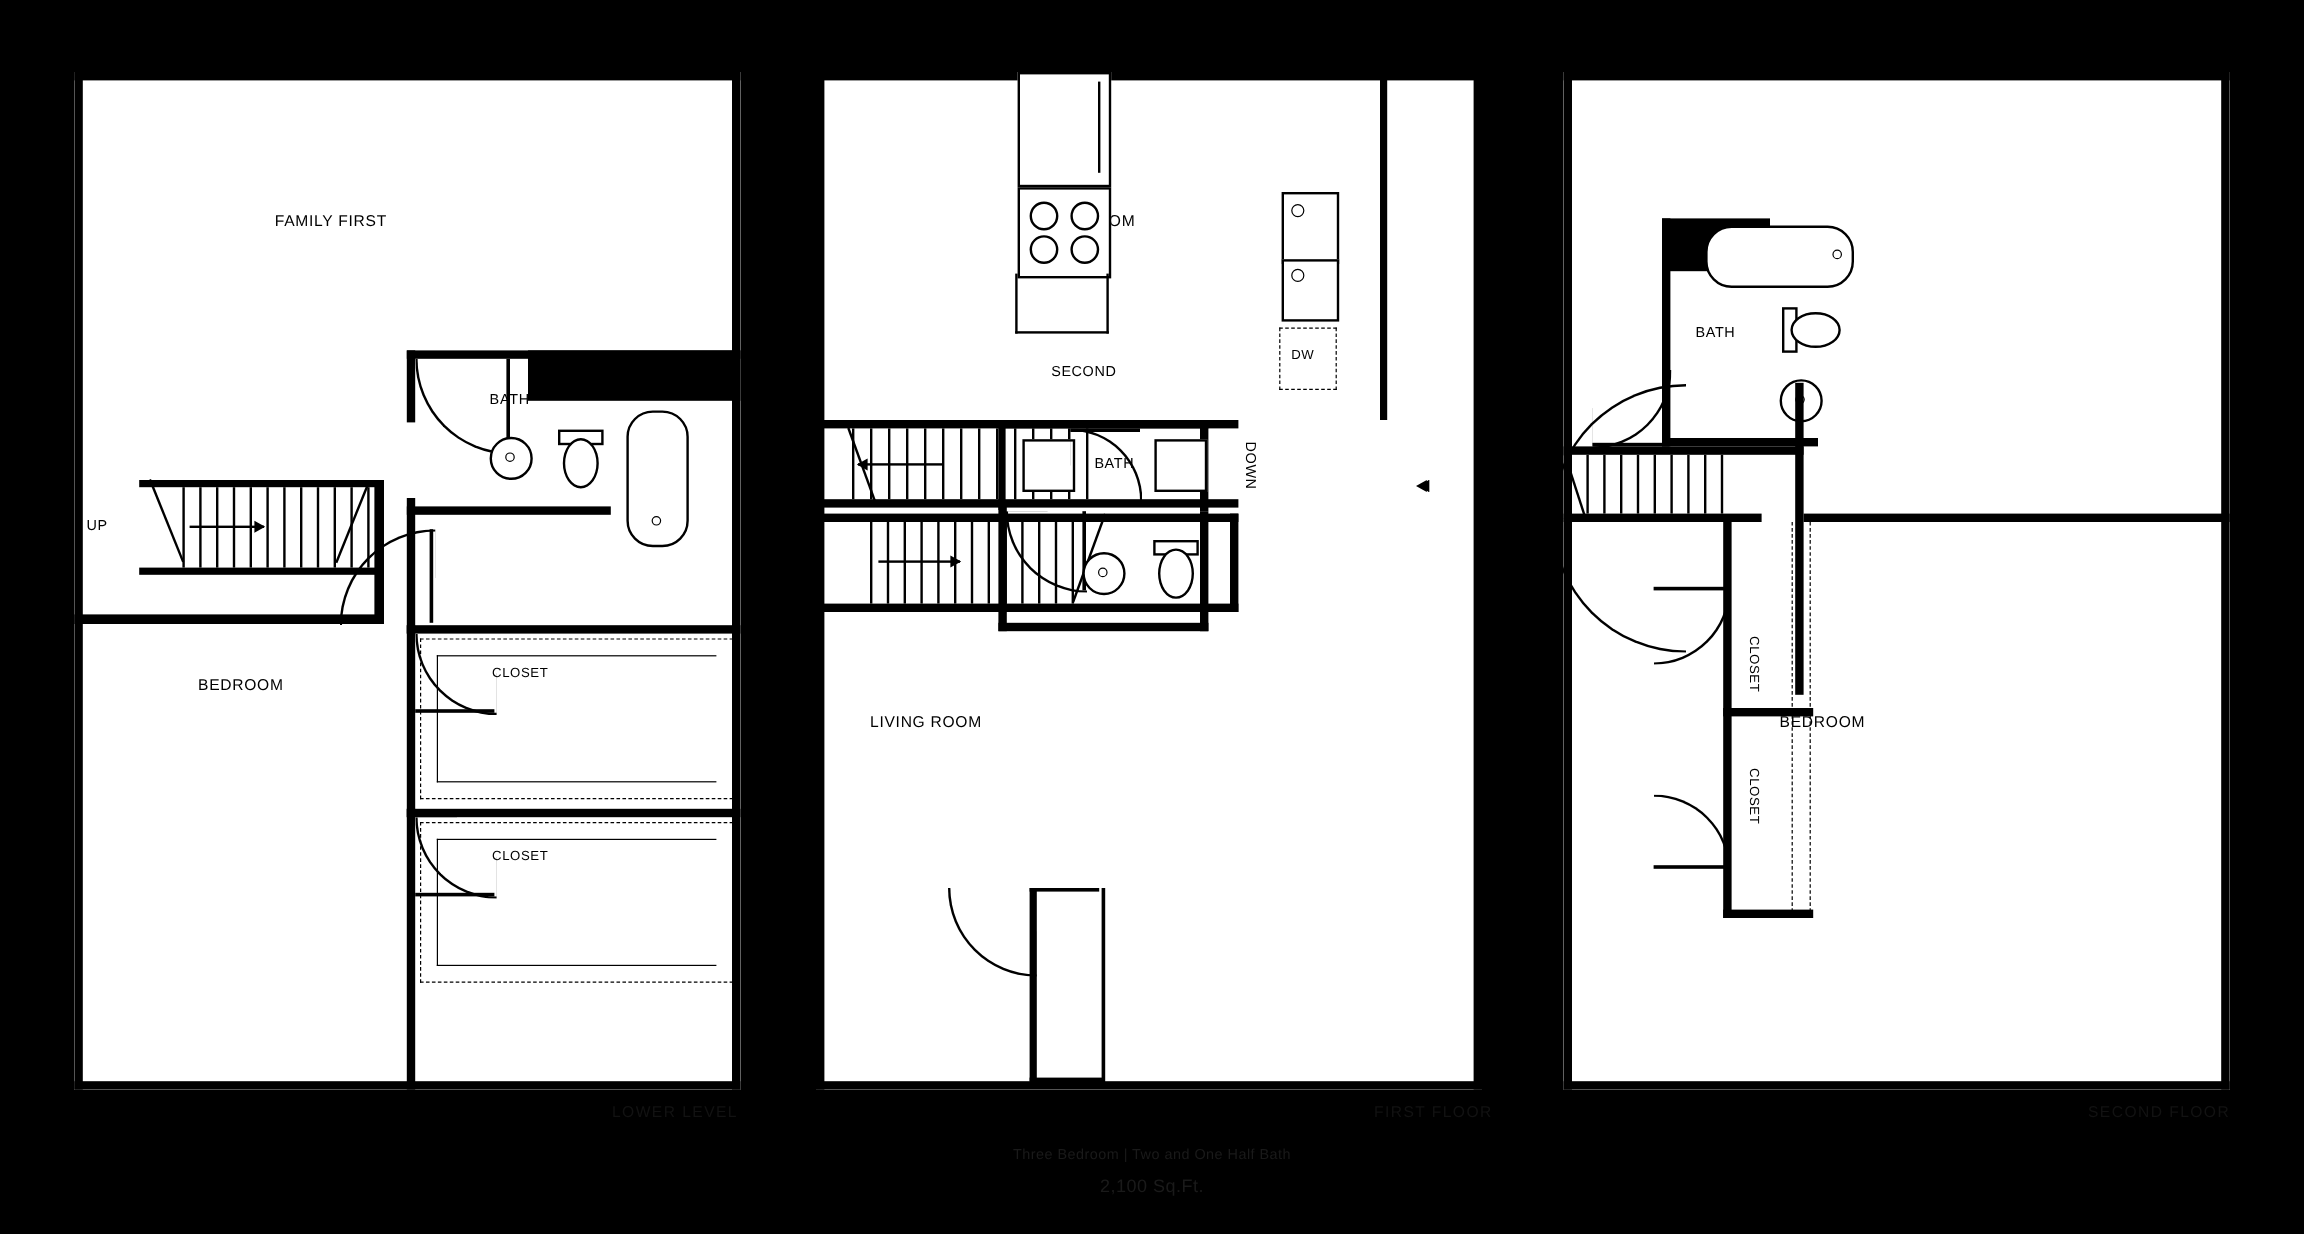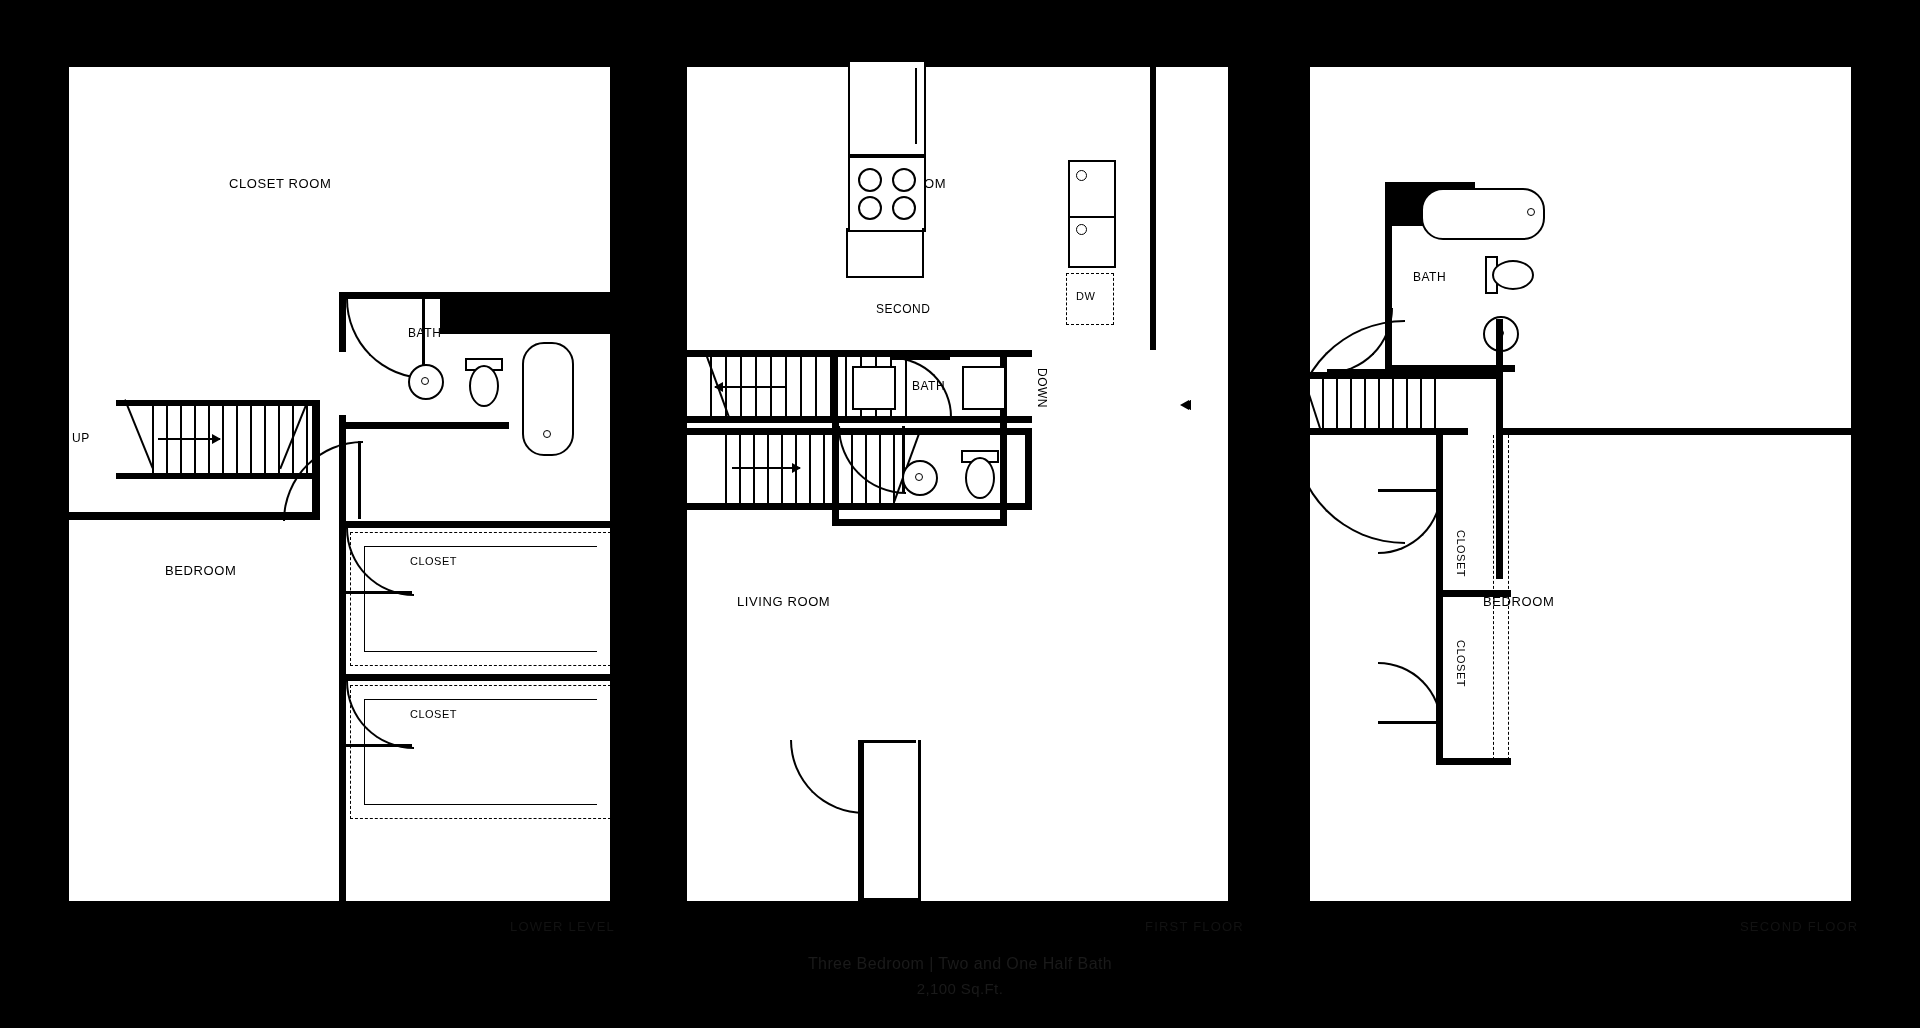--- a/index.html
+++ b/index.html
@@ -15,21 +15,21 @@
   .dashline{position:absolute;border-left:1px dashed #000;}
   .solidline{position:absolute;border:1px solid #000;background:transparent;}
   .thin{position:absolute;background:#000;}
   .arcq{position:absolute;border:2px solid #000;background:transparent;}
   .stair-lines{position:absolute;}
   .stair-lines i{position:absolute;top:0;bottom:0;width:2px;background:#000;}
   .arrow{position:absolute;height:2px;background:#000;}
   .arrow:after{content:"";position:absolute;right:-1px;top:-4px;border-left:9px solid #000;border-top:5px solid transparent;border-bottom:5px solid transparent;}
   .arrow.left:after{content:"";position:absolute;left:-1px;right:auto;top:-4px;border-right:9px solid #000;border-left:0;border-top:5px solid transparent;border-bottom:5px solid transparent;}
   .caption{position:absolute;color:#1b1b1b;font-size:13px;letter-spacing:1.2px;white-space:nowrap;}
-  .title{position:absolute;color:#1a1a1a;font-size:16px;letter-spacing:.4px;white-space:nowrap;text-align:center;}
+  .title{position:absolute;color:#1a1a1a;font-size:12px;letter-spacing:.4px;white-space:nowrap;text-align:center;}
   .subtitle{position:absolute;color:#1a1a1a;font-size:15px;letter-spacing:.4px;white-space:nowrap;text-align:center;}
 
   .fix{position:absolute;border:2px solid #000;background:#fff;}
   .round{border-radius:50%;}
   .tub{position:absolute;border:2px solid #000;border-radius:22px;background:#fff;}
   .toilet-bowl{position:absolute;border:2px solid #000;border-radius:50%;background:#fff;}
   .toilet-tank{position:absolute;border:2px solid #000;background:#fff;}
   .sink{position:absolute;border:2px solid #000;background:#fff;}
   .burner{position:absolute;border:2px solid #000;border-radius:50%;}
   .dwbox{position:absolute;border:1px dashed #000;background:#fff;}
@@ -67,21 +67,21 @@
       <i style="left:112px;"></i>
         <i style="left:126px;"></i>
         <i style="left:140px;"></i>
         <i style="left:154px;"></i>
     </div>
     <div class="thin" style="left:62px;top:340px;width:2px;height:74px;transform:rotate(-22deg);transform-origin:top left;"></div>
     <div class="thin" style="left:245px;top:340px;width:2px;height:74px;transform:rotate(22deg);transform-origin:top left;"></div>
     <div class="arrow" style="left:96px;top:378px;width:62px;"></div>
     <div class="small-label" style="left:10px;top:371px;font-size:12px;">UP</div>
 
-    <div class="room-label" style="left:167px;top:116px;">CLOSET ROOM</div>
+    <div class="room-label" style="left:167px;top:116px;">FAMILY FIRST</div>
 
     <div class="room-label" style="left:103px;top:503px;">BEDROOM</div>
 
     <div class="wall" style="left:277px;top:232px;width:278px;height:7px;"></div>
     <div class="wall" style="left:277px;top:232px;width:7px;height:60px;"></div>
     <div class="wall" style="left:277px;top:355px;width:7px;height:113px;"></div>
     <div class="wall" style="left:277px;top:362px;width:170px;height:7px;"></div>
     <div class="wall" style="left:378px;top:232px;width:177px;height:42px;"></div>
 
     <div class="room-label" style="left:346px;top:266px;font-size:12px;">BATH</div>
@@ -124,21 +124,21 @@
 
     <div class="wall" style="left:0;top:0;width:555px;height:7px;"></div>
     <div class="wall" style="left:0;top:0;width:7px;height:848px;"></div>
     <div class="wall" style="left:548px;top:0;width:7px;height:848px;"></div>
     <div class="wall" style="left:0;top:841px;width:555px;height:7px;"></div>
 
     <div class="wall" style="left:470px;top:0;width:6px;height:290px;"></div>
 
     <div class="room-label" style="left:170px;top:116px;">DINING ROOM</div>
     <div class="small-label" style="left:196px;top:242px;font-size:12px;">SECOND</div>
-    <div class="room-label" style="left:57px;top:534px;">LIVING ROOM</div>
+    <div class="room-label" style="left:45px;top:534px;">LIVING ROOM</div>
     <div class="small-label" style="left:232px;top:319px;font-size:12px;">BATH</div>
 
     <div class="fix" style="left:168px;top:0;width:74px;height:92px;"></div>
     <div class="thin" style="left:235px;top:8px;width:2px;height:76px;"></div>
 
     <div class="fix" style="left:168px;top:96px;width:74px;height:72px;"></div>
     <div class="burner" style="left:178px;top:108px;width:20px;height:20px;"></div>
     <div class="burner" style="left:212px;top:108px;width:20px;height:20px;"></div>
     <div class="burner" style="left:178px;top:136px;width:20px;height:20px;"></div>
     <div class="burner" style="left:212px;top:136px;width:20px;height:20px;"></div>

